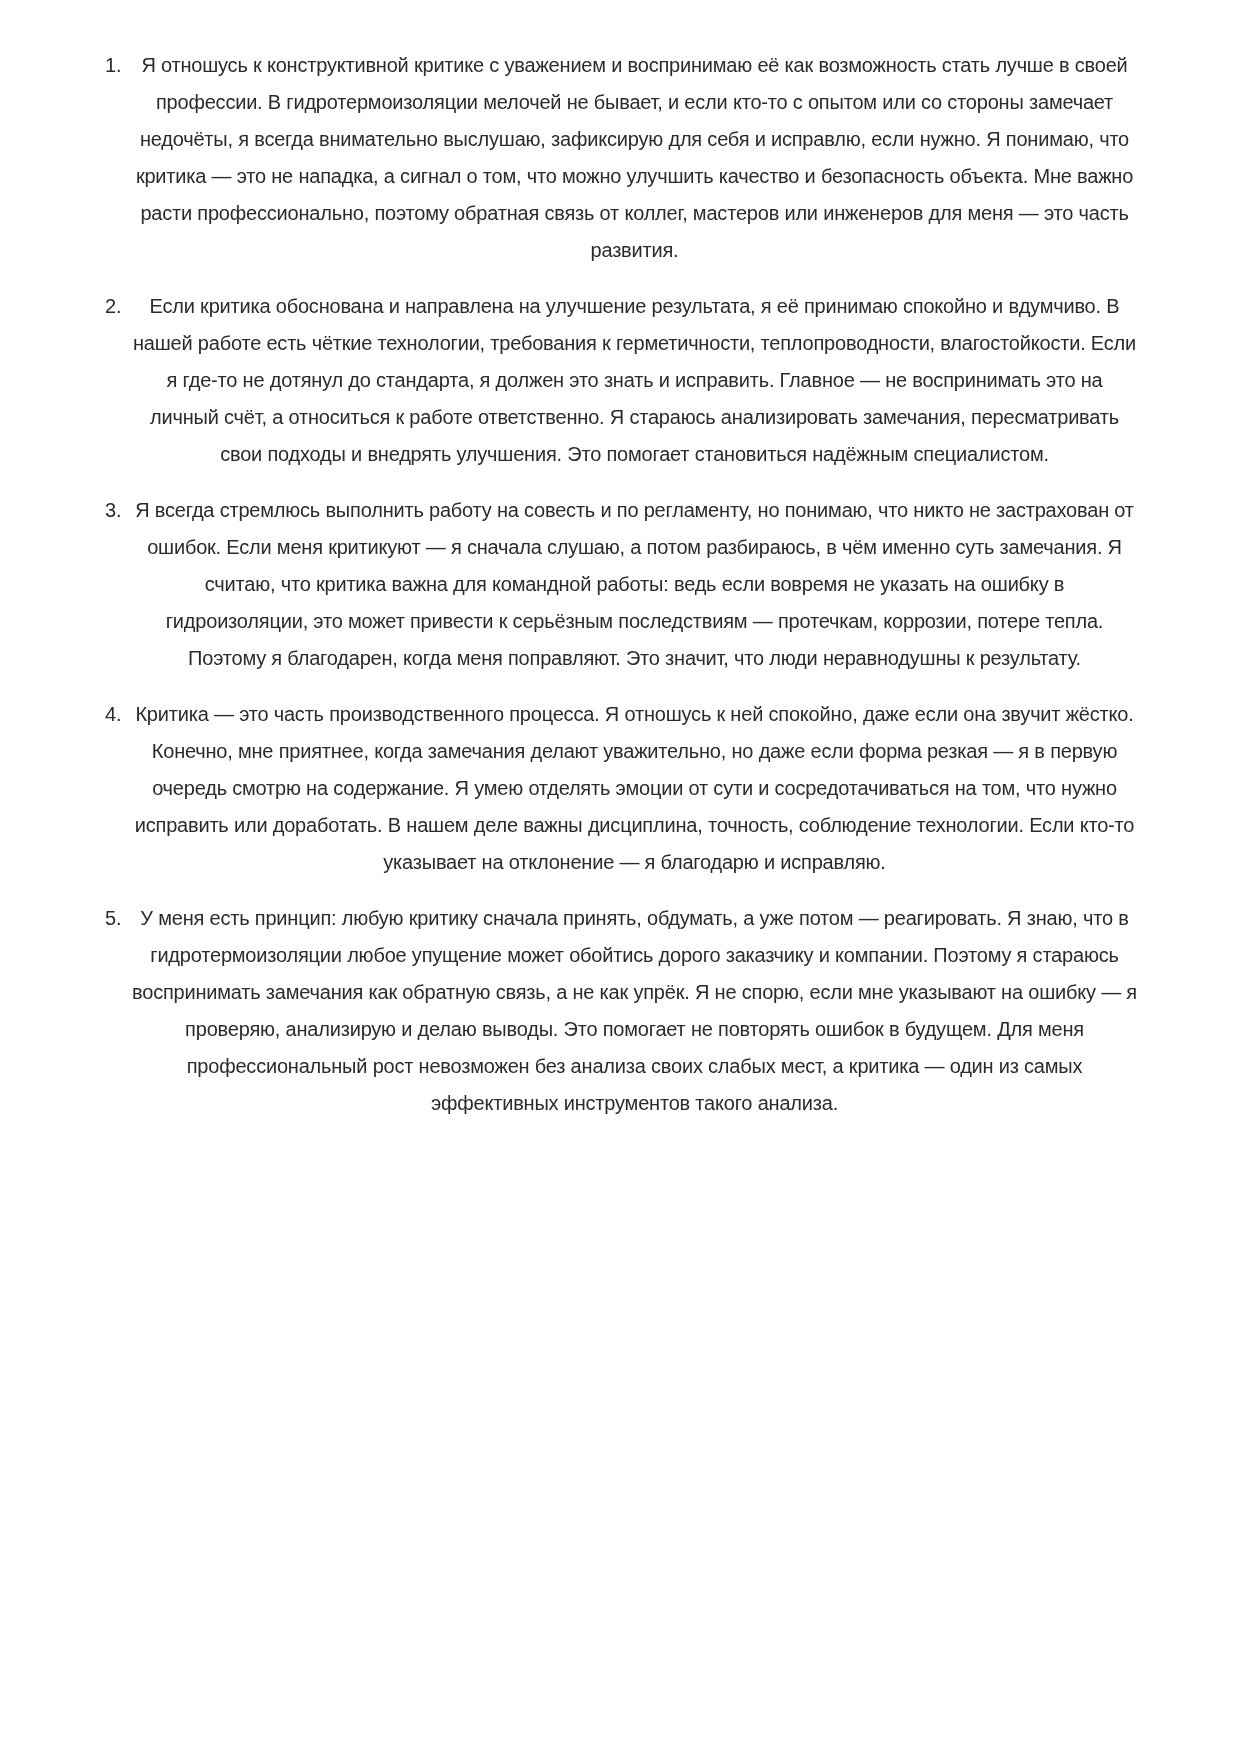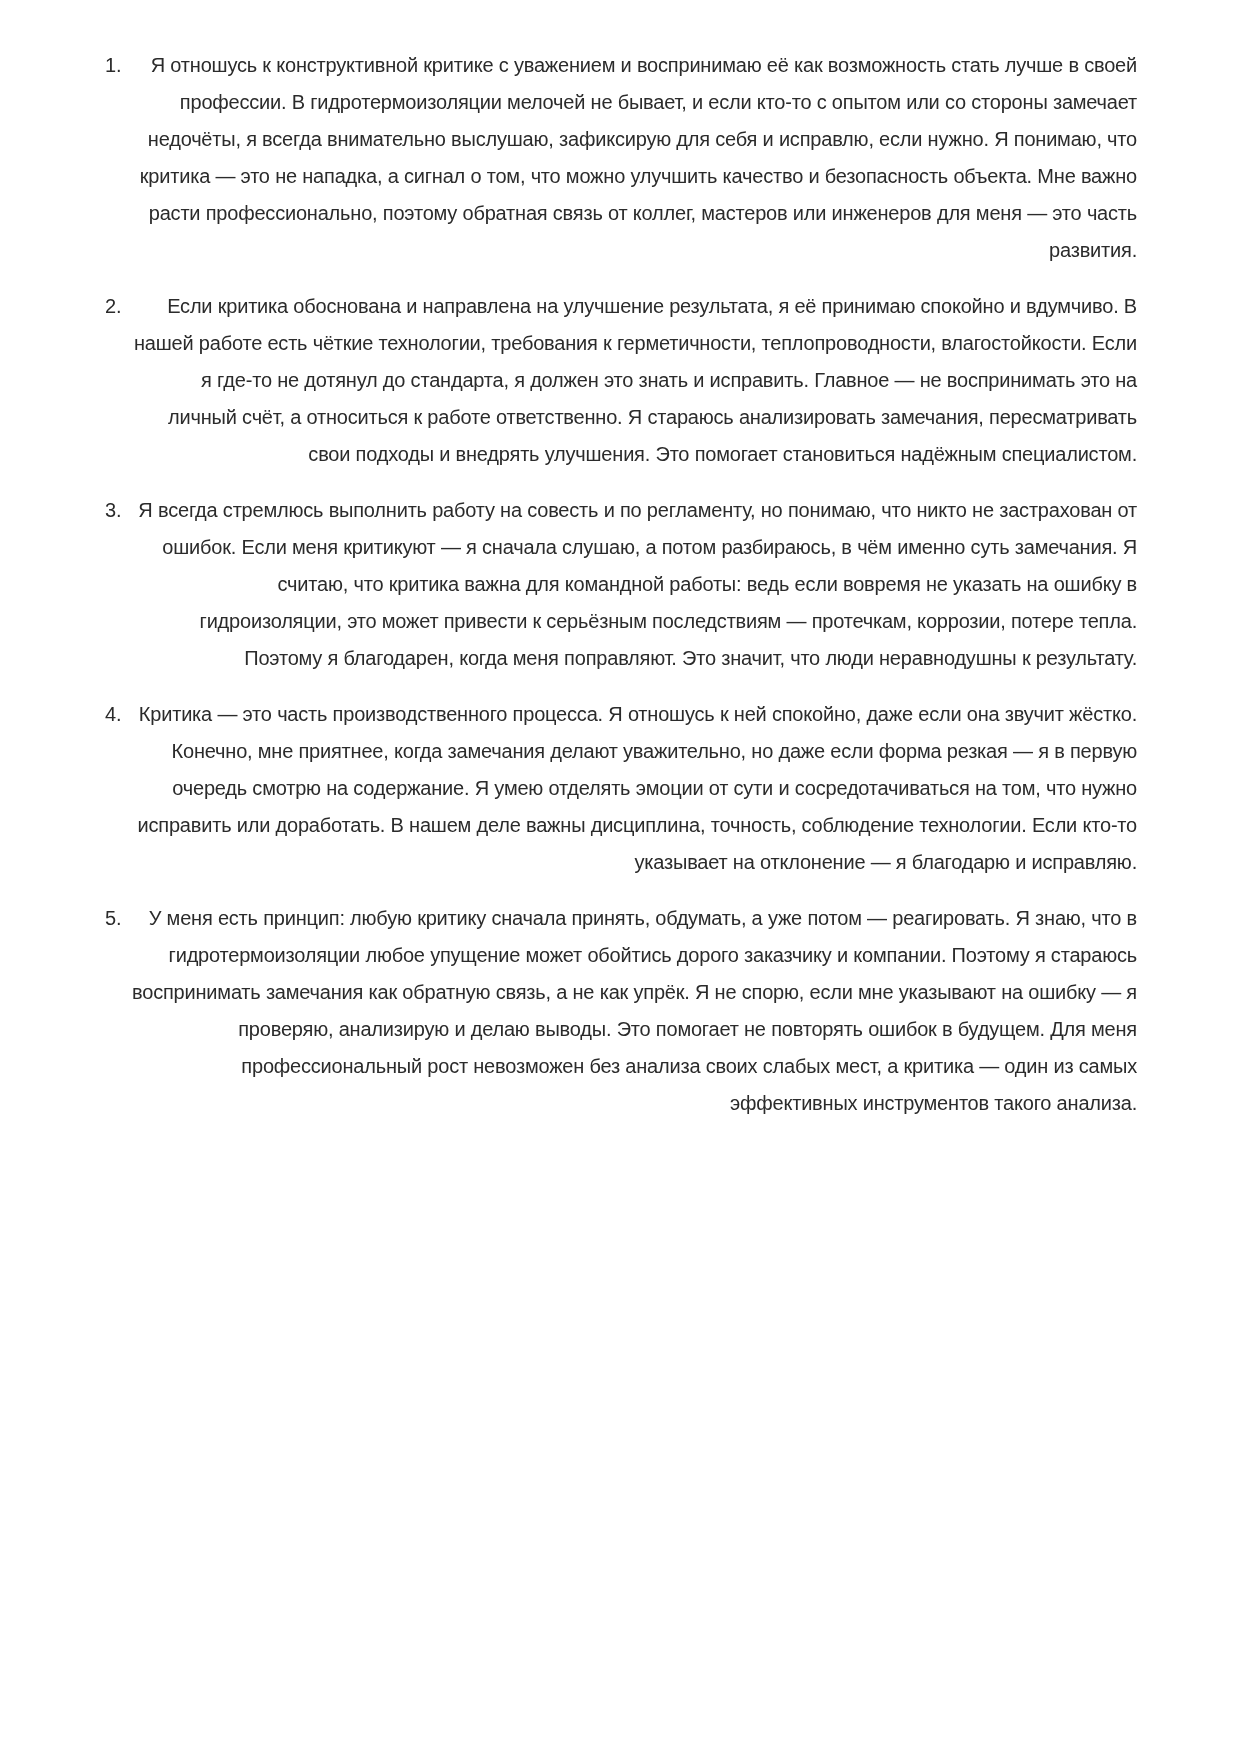--- a/index.html
+++ b/index.html
@@ -35,21 +35,21 @@
   .list-item:last-child {
     margin-bottom: 0;
   }
   .item-number {
     flex: 0 0 27px;
     white-space: nowrap;
   }
   .item-text {
     flex: 1 1 auto;
     max-width: 1005px;
-    text-align: right;
+    text-align: center;
   }
 </style>
 </head>
 <body>
 
 <div class="page">
   <div class="numbered-list">
 
     <div class="list-item">
       <span class="item-number">1.</span>

